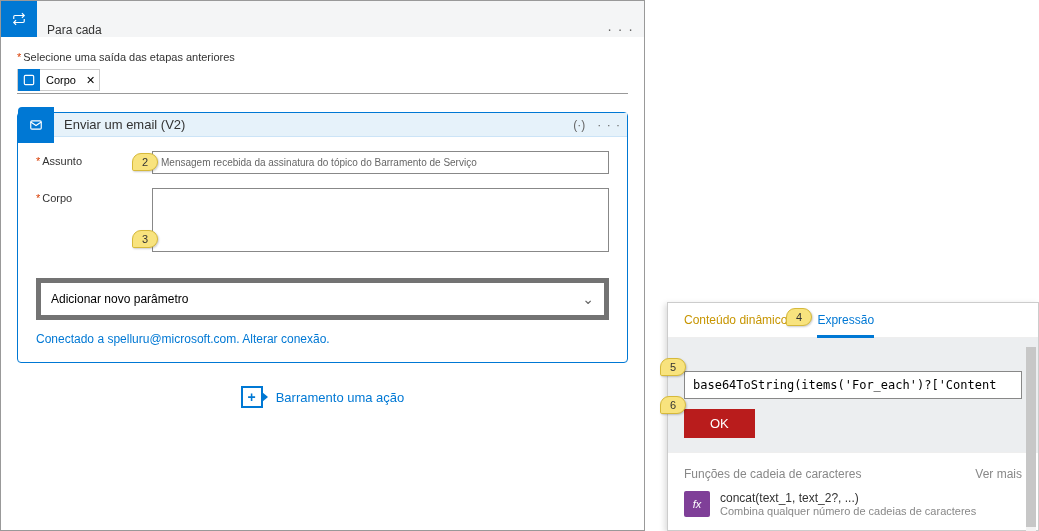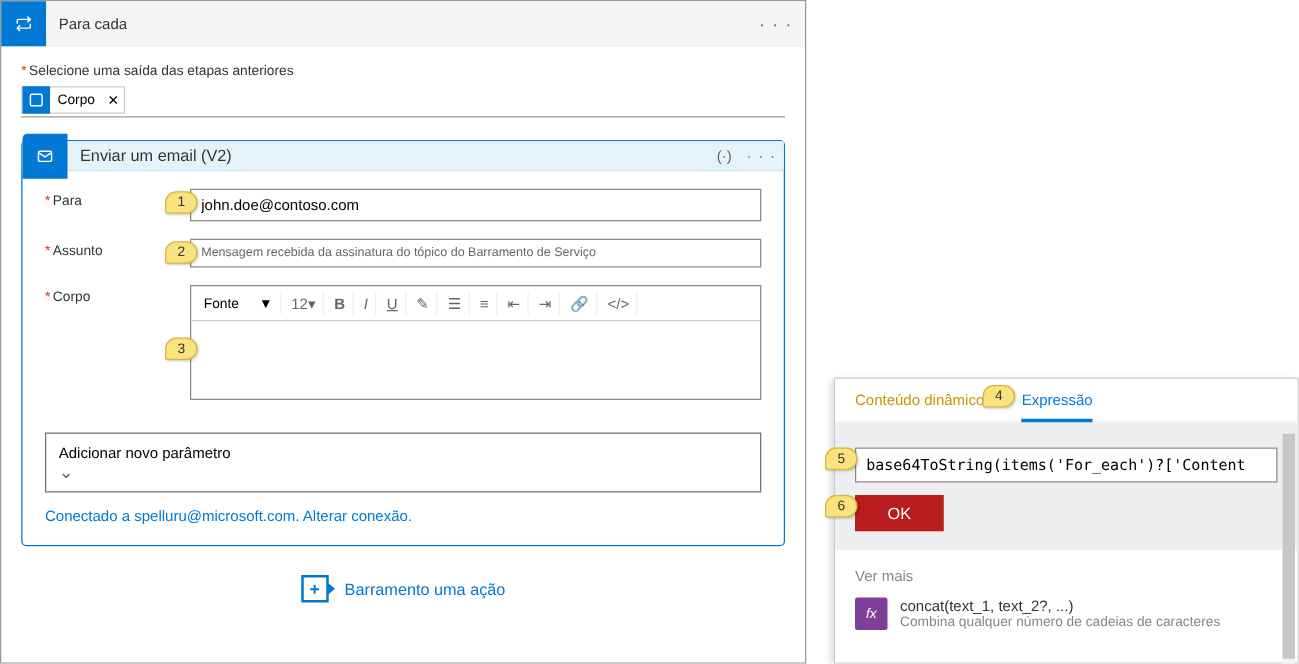--- a/index.html
+++ b/index.html
@@ -2,21 +2,21 @@
 <html><head>
   <meta charset="utf-8">
   <style>
     * { box-sizing: border-box; margin: 0; padding: 0; font-family: "Segoe UI", Arial, sans-serif; }
     body { width: 1039px; height: 531px; background: #fff; position: relative; overflow: hidden; }
     .container { display: flex; width: 100%; height: 100%; }
     .left-panel { width: 645px; border: 1px solid #999; background: #fff; position: relative; }
 
     .foreach-header { background: #forcing; display: flex; align-items: center; height: 36px; border-bottom: 1px solid #ccc; }
     .foreach-icon-box { width: 36px; height: 36px; background: #0078d4; color: #fff; display: flex; align-items: center; justify-content: center; }
-    .foreach-title-bar { background: #f4f5f6; flex: 1; height: 36px; display: flex; align-items: center; padding: 0 10px; font-size: 12px; color: #333; justify-content: space-between; }
+    .foreach-title-bar { background: #f4f5f6; flex: 1; height: 36px; display: flex; align-items: flex-end; padding: 0 10px; font-size: 12px; color: #333; justify-content: space-between; }
     .ellipsis { color: #666; font-size: 14px; letter-spacing: 1px; cursor: pointer; }
 
     .foreach-body { padding: 14px 16px 10px; }
     .outer-label { font-size: 11px; color: #333; }
     .outer-label.required::before { content: "*"; color: #d83b01; margin-right: 2px; }
     .token-row { border-bottom: 1px solid #999; padding: 4px 0 2px; display: flex; align-items: center; margin-top: 2px; }
     .token { border: 1px solid #ccc; display: inline-flex; align-items: center; font-size: 11px; height: 22px; }
     .token-icon { width: 22px; height: 22px; background: #0078d4; color:#fff; display:flex;align-items:center;justify-content:center;font-size:10px;}
     .token-label { padding: 0 6px; }
     .token-close { padding: 0 4px; cursor: pointer; }
@@ -35,37 +35,37 @@
     .form-input.subject { font-size: 10px; color:#666; }
     .body-field { flex:1; border:1px solid #888; }
     .rte-toolbar { border-bottom:1px solid #ccc; display:flex; align-items:center; height:28px; padding:0 4px; gap:2px; }
     .rte-btn { font-size:12px; color:#666; padding:2px 6px; cursor:pointer; border-right:1px solid #eee; display:flex; align-items:center; }
     .rte-font { min-width: 68px; display:flex; justify-content:space-between; align-items:center; padding:2px 6px; border-right:1px solid #eee; font-size:11px; }
     .rte-body { height: 62px; padding:6px; font-size:12px; }
 
     .add-dynamic { text-align: right; font-size: 12px; color: #0078d4; padding: 0 6px 6px; position:relative; }
     .add-dynamic .pointer-box { display:inline-block; background:#0078d4; width:16px; height:14px; position:relative; top:2px; }
 
-    .add-param { border:1px solid #737373; padding:8px 10px; display:flex; justify-content:space-between; align-items:flex-start; font-size:12px; margin: 2px 18px 12px; cursor:pointer;flex-direction:column; }
+    .add-param { border:5px solid #737373; padding:8px 10px; display:flex; justify-content:space-between; align-items:center; font-size:12px; margin: 2px 18px 12px; cursor:pointer; }
     .chev { font-size:14px; color:#666; }
 
     .connected { font-size: 12px; color:#0078d4; padding: 0 18px 16px; }
 
     .add-action { text-align:center; padding: 18px 0; }
     .add-action-inner { display:inline-flex; align-items:center; gap:8px; color:#0078d4; font-size:13px; cursor:pointer; border:1px solid #fff; padding:4px 8px;}
     .add-action-icon { width:22px; height:22px; border:2px solid #0078d4; color:#0078d4; display:flex; align-items:center; justify-content:center; position:relative; }
     .add-action-icon::before { content:"+"; font-size:14px; font-weight:bold; }
     .badge { position:absolute; width:26px; height:18px; background:#f8e37e; border:1px solid #d6b93a; border-radius: 10px 10px 10px 2px; font-size:11px; display:flex; align-items:center; justify-content:center; color:#333; box-shadow: 1px 1px 2px rgba(0,0,0,.2); z-index: 3; }
 
     .right-panel { margin-left: 22px; flex:1; border:1px solid #ccc; margin-top: 302px; background:#fff; box-shadow: -2px 2px 6px rgba(0,0,0,.15); position:relative; }
     .dyn-header { display:flex; border-bottom: 1px solid #eee; padding: 10px 16px 0; font-size:12px; gap: 30px; position:relative; }
     .dyn-tab { color:#c79500; padding-bottom:8px; cursor:pointer; }
     .dyn-tab.active { color:#0078d4; border-bottom: 3px solid #0078d4; margin-bottom:-1px; }
     .expr-area { background:#eceef0; padding: 20px 16px 14px; position:relative; }
-    .expr-input { width: 100%; background:#fff; border:1px solid #888; font-family: Consolas, monospace; font-size: 12px; padding: 6px 8px; white-space: nowrap; overflow:hidden; }
+    .expr-input { width: 100%; background:#fff; border:1px solid #888; font-family: Consolas, monospace; font-size: 12px; padding: 6px 8px; white-space: nowrap; overflow:hidden;margin-top:13px; }
     .ok-btn { background:#b91c1c; color:#fff; border:none; padding: 7px 26px; font-size:13px; margin-top:10px; cursor:pointer; }
 
     .func-section { padding: 14px 16px 0; font-size:12px; color:#888; display:flex; justify-content:space-between; border-top:1px solid #eee;}
     .func-item { display:flex; align-items:flex-start; gap:10px; padding: 10px 16px; }
     .fx-box { width:26px; height:26px; background:#7f3f98; color:#fff; display:flex; align-items:center; justify-content:center; font-size:11px; font-style:italic; border-radius:2px; }
     .func-texts { font-size:12px; }
     .func-name { color:#333; }
     .func-desc { color:#888; font-size:11px; }
     .scrollbar { position:absolute; right:2px; top:44px; width:10px; height:300px; background:#f3f3f3; }
     .scrollbar-thumb { width:10px; height:180px; background:#c7c7c7; }
@@ -112,52 +112,30 @@
                 <path d="M3 7l9 6 9-6"></path>
               </svg>
           </div>
           <div class="email-title">Enviar um email (V2)</div>
           <span class="email-header-btn">(·)</span>
           <span class="email-header-btn ellipsis">· · ·</span>
         </div>
 
         <div class="email-form">
 
-          <div class="form-row">
-            <div class="form-label required">Para</div>
-            <input class="form-input" value="john.doe@contoso.com" style="">
-            <div class="badge" style="left:96px; top:2px;">1</div>
-          </div>
 
           <div class="form-row">
             <div class="form-label required">Assunto</div>
             <input class="form-input subject" value="Mensagem recebida da assinatura do tópico do Barramento de Serviço" style="">
             <div class="badge" style="left:96px; top:2px;">2</div>
           </div>
 
           <div class="form-row">
             <div class="form-label required">Corpo</div>
             <div class="body-field">
-              <div class="rte-toolbar">
-                <div class="rte-font">
-                    <span>Fonte</span>
-                    <span>▼</span>
-                  </div>
-                <div class="rte-btn"><span>12</span> ▾</div>
-                <div class="rte-btn" style="font-weight:bold">B</div>
-                <div class="rte-btn" style="font-style:italic">I</div>
-                <div class="rte-btn" style="text-decoration:underline">U</div>
-                <div class="rte-btn">✎</div>
-                <div class="rte-btn">☰</div>
-                <div class="rte-btn">≡</div>
-                <div class="rte-btn">⇤</div>
-                <div class="rte-btn">⇥</div>
-                <div class="rte-btn">🔗</div>
-                <div class="rte-btn">&lt;/&gt;</div>
-              </div>
               <div class="rte-body"></div>
             </div>
             <div class="badge" style="left:96px; top:42px;">3</div>
           </div>
 
         </div>
 
         <div class="add-param">
           <span>Adicionar novo parâmetro</span>
           <span class="chev">⌄</span>
@@ -185,20 +163,21 @@
       <div class="dyn-tab active">Expressão</div>
       <div class="badge" style="left:118px; top:5px;">4</div>
     </div>
     <div class="expr-area">
       <div class="expr-input">base64ToString(items('For_each')?['Content</div>
       <button class="ok-btn">OK</button>
       <div class="badge" style="left:-8px; top:20px;">5</div>
       <div class="badge" style="left:-8px; top:58px;">6</div>
     </div>
     <div class="func-section">
+      <span>Funções de cadeia de caracteres</span>
       <span style="cursor:pointer">Ver mais</span>
     </div>
     <div class="func-item">
       <div class="fx-box">fx</div>
       <div class="func-texts">
         <div class="func-name">concat(text_1, text_2?, ...)</div>
         <div class="func-desc">Combina qualquer número de cadeias de caracteres</div>
       </div>
     </div>
     <div class="scrollbar">

